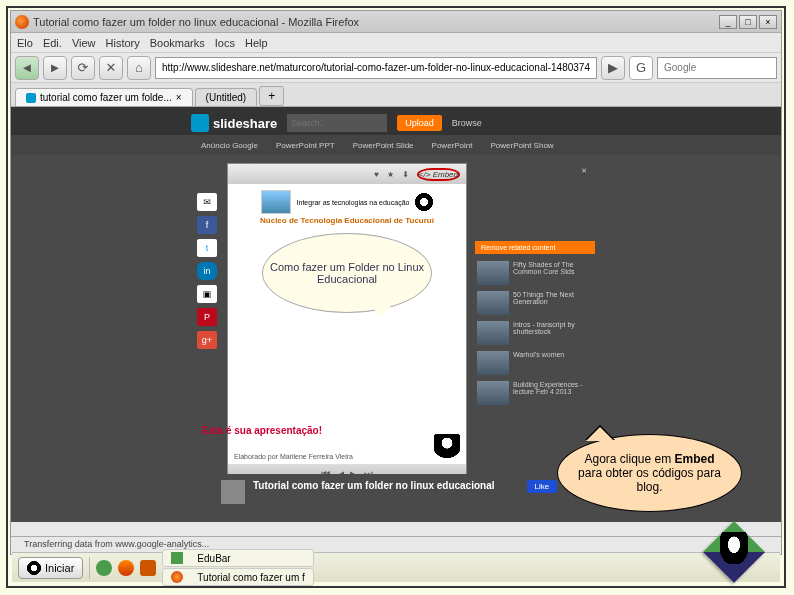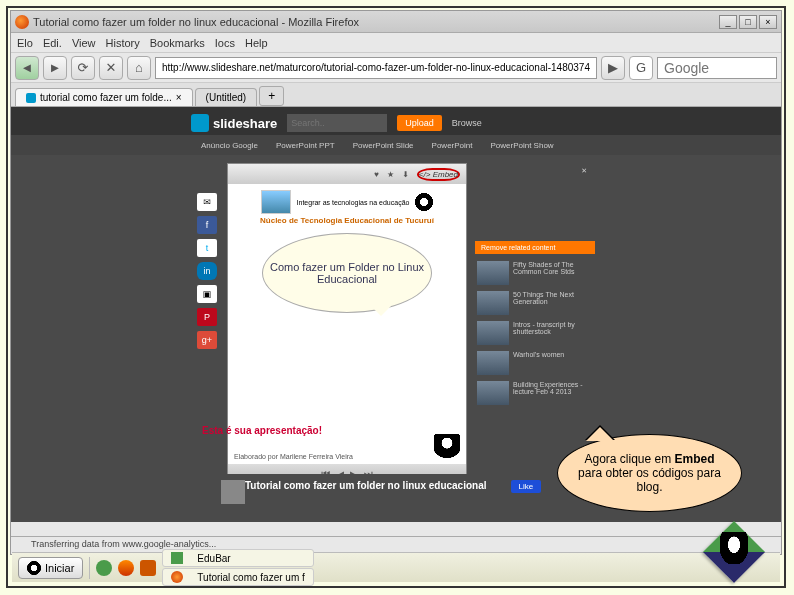--- a/index.html
+++ b/index.html
@@ -93,21 +93,21 @@
     background: #fff;
     padding: 0 6px;
     font-size: 10px;
   }
   .search-input {
     width: 120px;
     height: 22px;
     border: 1px solid #999;
     background: #fff;
     padding: 0 6px;
-    font-size: 14px;
+    font-size: 10px;
   }
   .tabbar {
     background: #e0e0e0;
     height: 24px;
     display: flex;
     align-items: flex-end;
     padding: 0 4px;
     border-bottom: 1px solid #aaa;
   }
   .tab {
@@ -328,21 +328,21 @@
     width: 32px; height: 24px;
     background: linear-gradient(#789,#456);
     flex-shrink: 0;
   }
   .below-slide {
     padding: 6px 0 0 210px;
     background: #4a4a4a;
   }
   .slide-title-row {
     display: flex;
-    gap: 0;
+    gap: 8px;
     align-items: flex-start;
     color: #fff;
     font-size: 10px;
   }
   .avatar {
     width: 24px; height: 24px;
     background: #888;
   }
   .like-btn {
     background: #1d4ed8;
@@ -354,21 +354,21 @@
   }
   .statusbar {
     position: absolute;
     bottom: 0;
     left: 0; right: 0;
     height: 18px;
     background: #e8e8e8;
     border-top: 1px solid #aaa;
     font-size: 9px;
     color: #444;
-    padding: 2px 20px;
+    padding: 2px 13px;
   }
   .taskbar {
     position: absolute;
     bottom: 4px;
     left: 4px;
     right: 4px;
     height: 30px;
     background: linear-gradient(#f0f0e0,#e0e0c8);
     border-top: 1px solid #bbb;
     display: flex;

